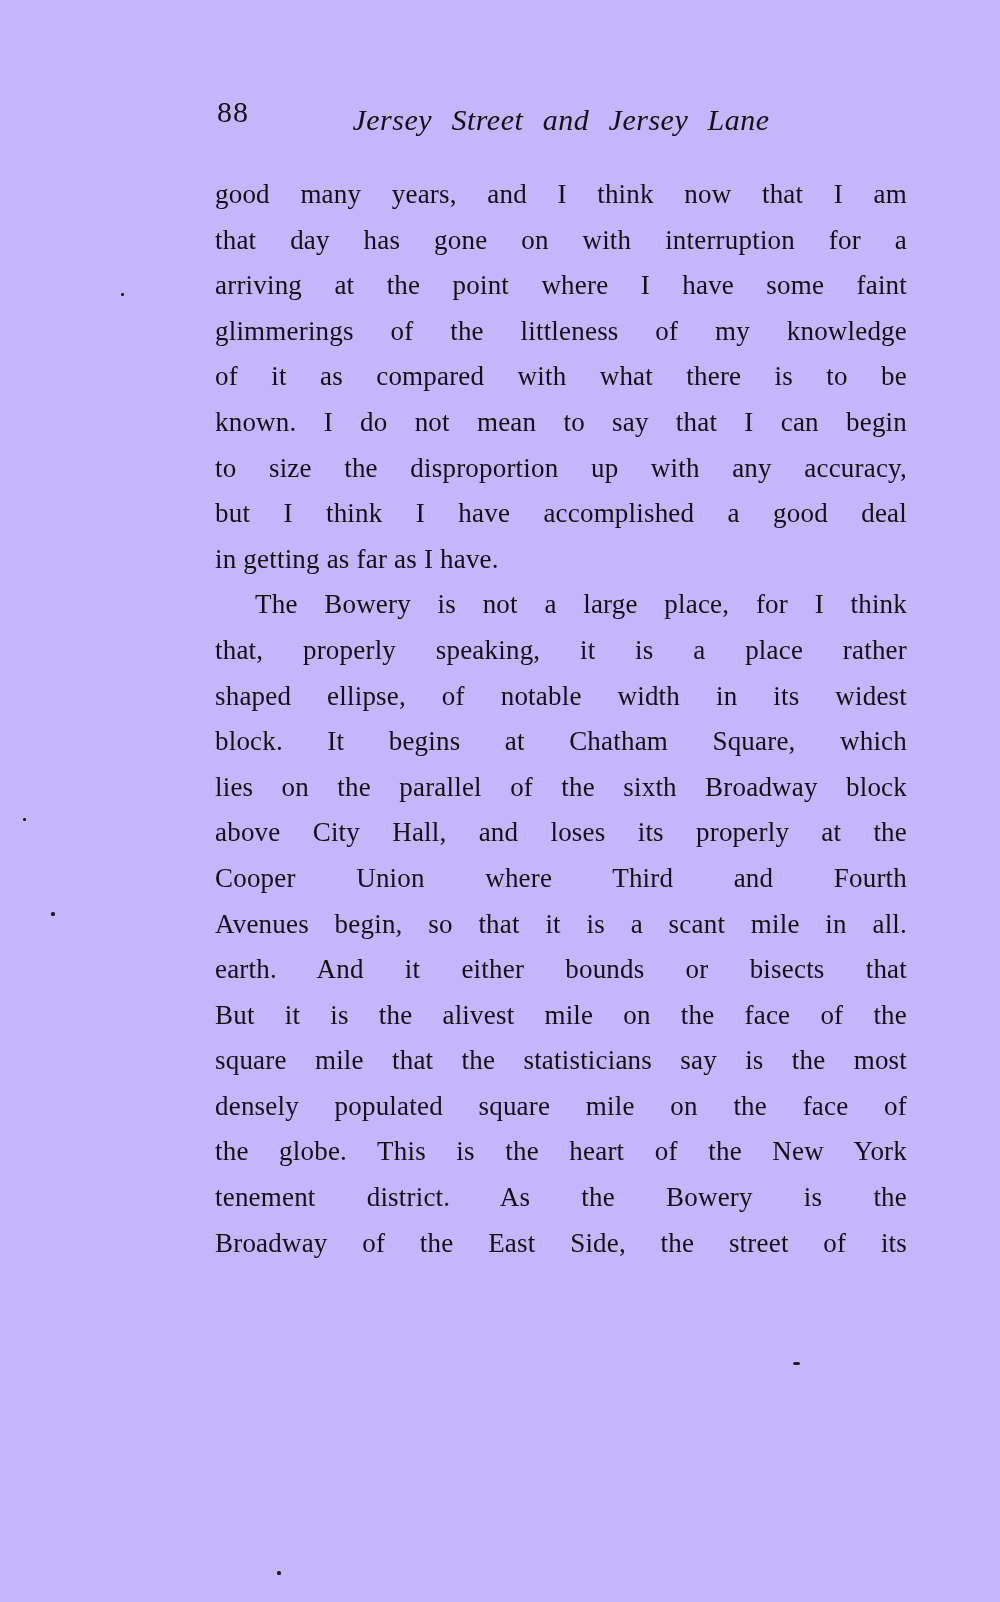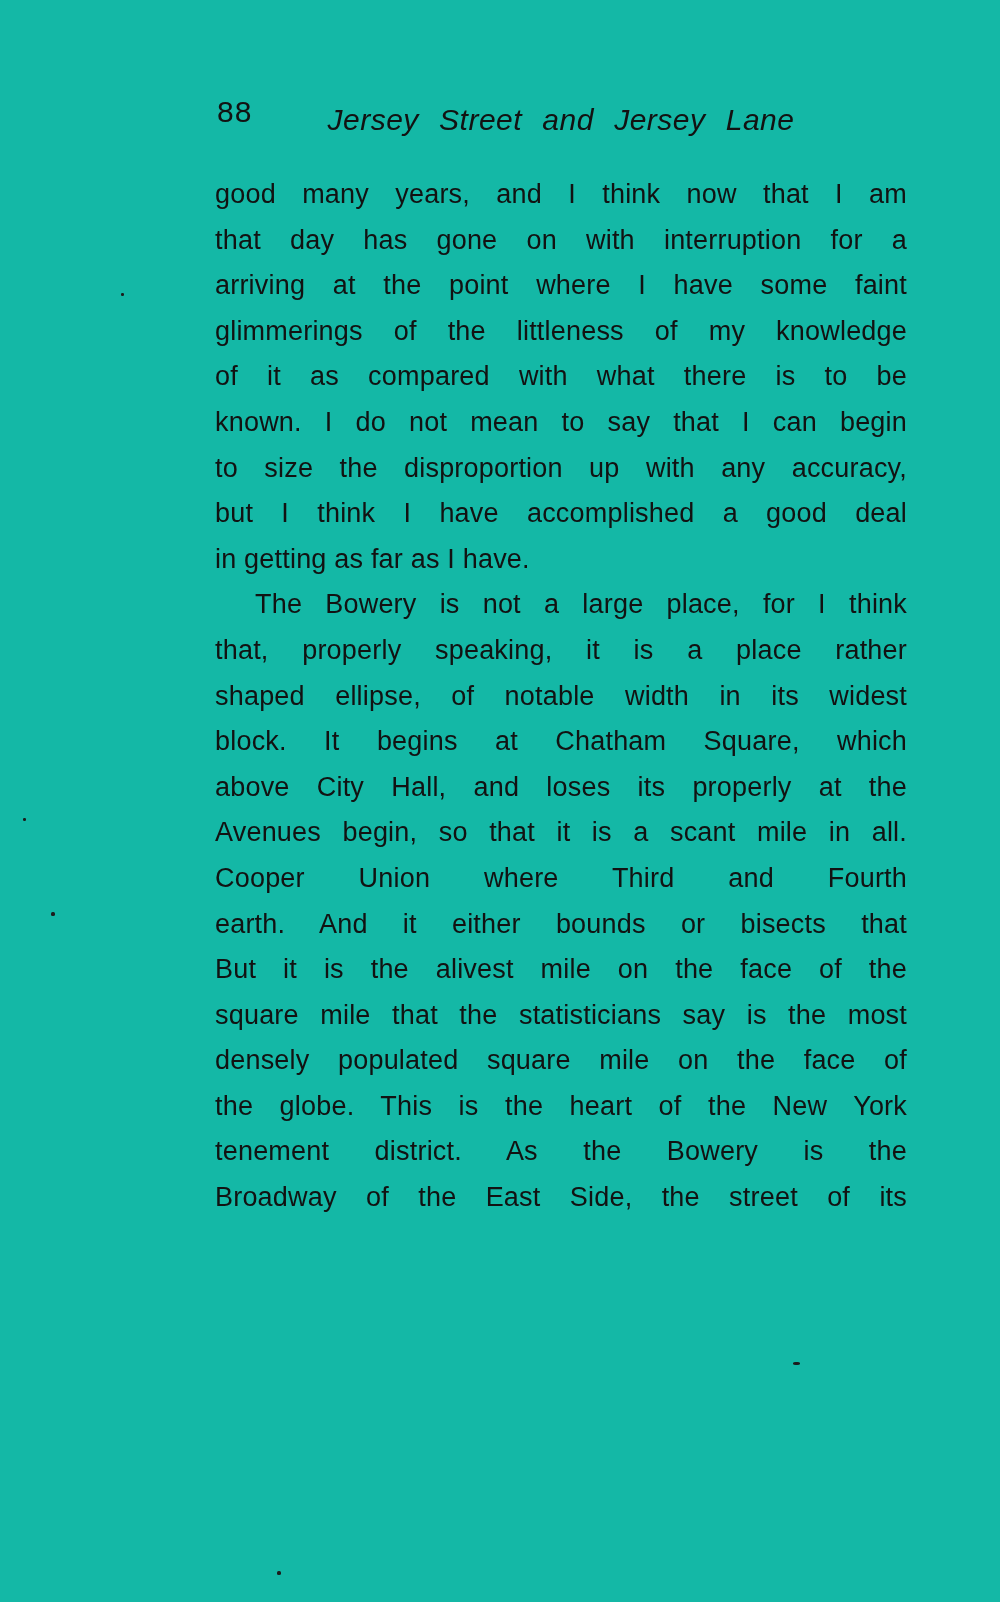--- a/index.html
+++ b/index.html
@@ -1,22 +1,22 @@
 <!DOCTYPE html>
 <html><head>
 <meta charset="utf-8">
 <style>
   html, body { margin: 0; padding: 0; background: #ffffff; }
   .scan-page {
     position: relative;
     width: 1000px;
     height: 1602px;
-    background: #14b8a6;
+    background: #c4b5fd;
     color: #121212;
-    font-family: Liberation Sans, sans-serif;
+    font-family: Liberation Serif, serif;
     overflow: hidden;
   }
   .text-block {
     position: absolute;
     left: 215px;
     top: 93px;
     width: 692px;
   }
   .running-header {
     position: relative;
@@ -76,23 +76,24 @@
         <div class="line">glimmerings of the littleness of my knowledge</div>
         <div class="line">of it as compared with what there is to be</div>
         <div class="line">known. I do not mean to say that I can begin</div>
         <div class="line">to size the disproportion up with any accuracy,</div>
         <div class="line">but I think I have accomplished a good deal</div>
         <div class="line no-justify">in getting as far as I have.</div>
         <div class="line indent">The Bowery is not a large place, for I think</div>
         <div class="line">that, properly speaking, it is a place rather</div>
         <div class="line">shaped ellipse, of notable width in its widest</div>
         <div class="line">block. It begins at Chatham Square, which</div>
+        <div class="line">lies on the parallel of the sixth Broadway block</div>
         <div class="line">above City Hall, and loses its properly at the</div>
+        <div class="line">Cooper Union where Third and Fourth</div>
         <div class="line">Avenues begin, so that it is a scant mile in all.</div>
-        <div class="line">Cooper Union where Third and Fourth</div>
         <div class="line">earth. And it either bounds or bisects that</div>
         <div class="line">But it is the alivest mile on the face of the</div>
         <div class="line">square mile that the statisticians say is the most</div>
         <div class="line">densely populated square mile on the face of</div>
         <div class="line">the globe. This is the heart of the New York</div>
         <div class="line">tenement district. As the Bowery is the</div>
         <div class="line">Broadway of the East Side, the street of its</div>
       </div>
   </div>
   <div id="artifacts">

